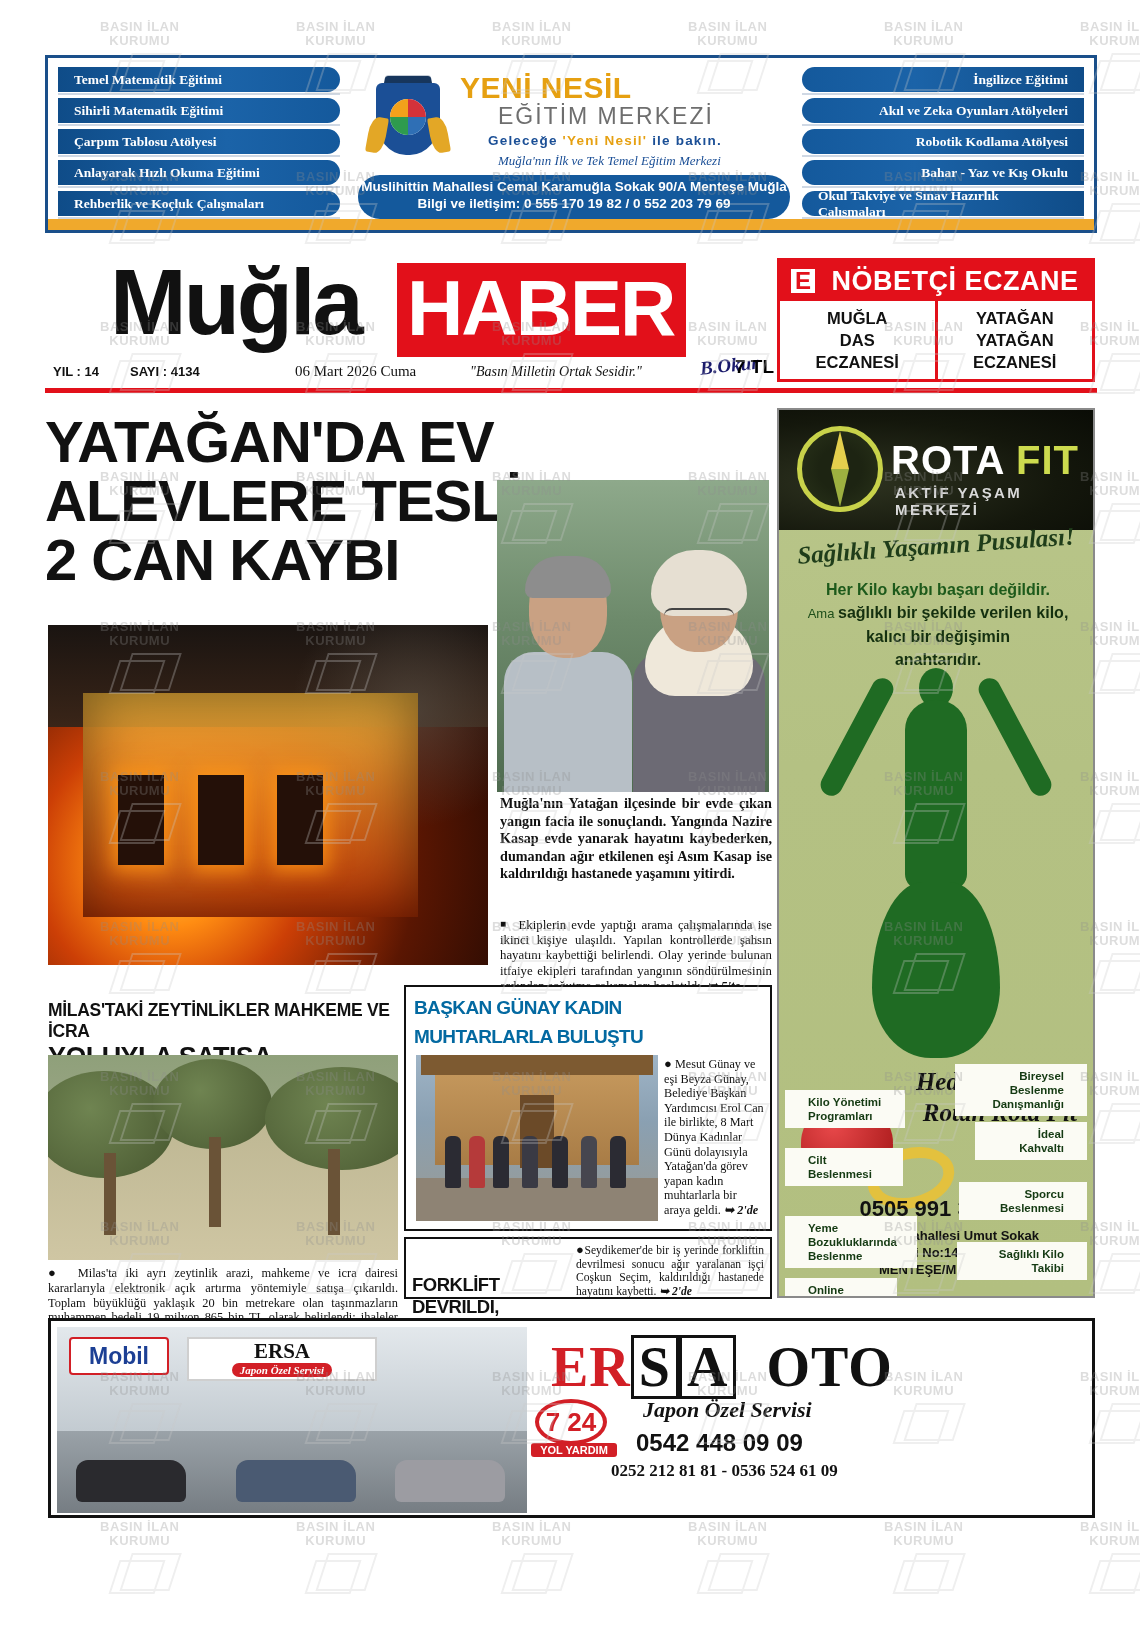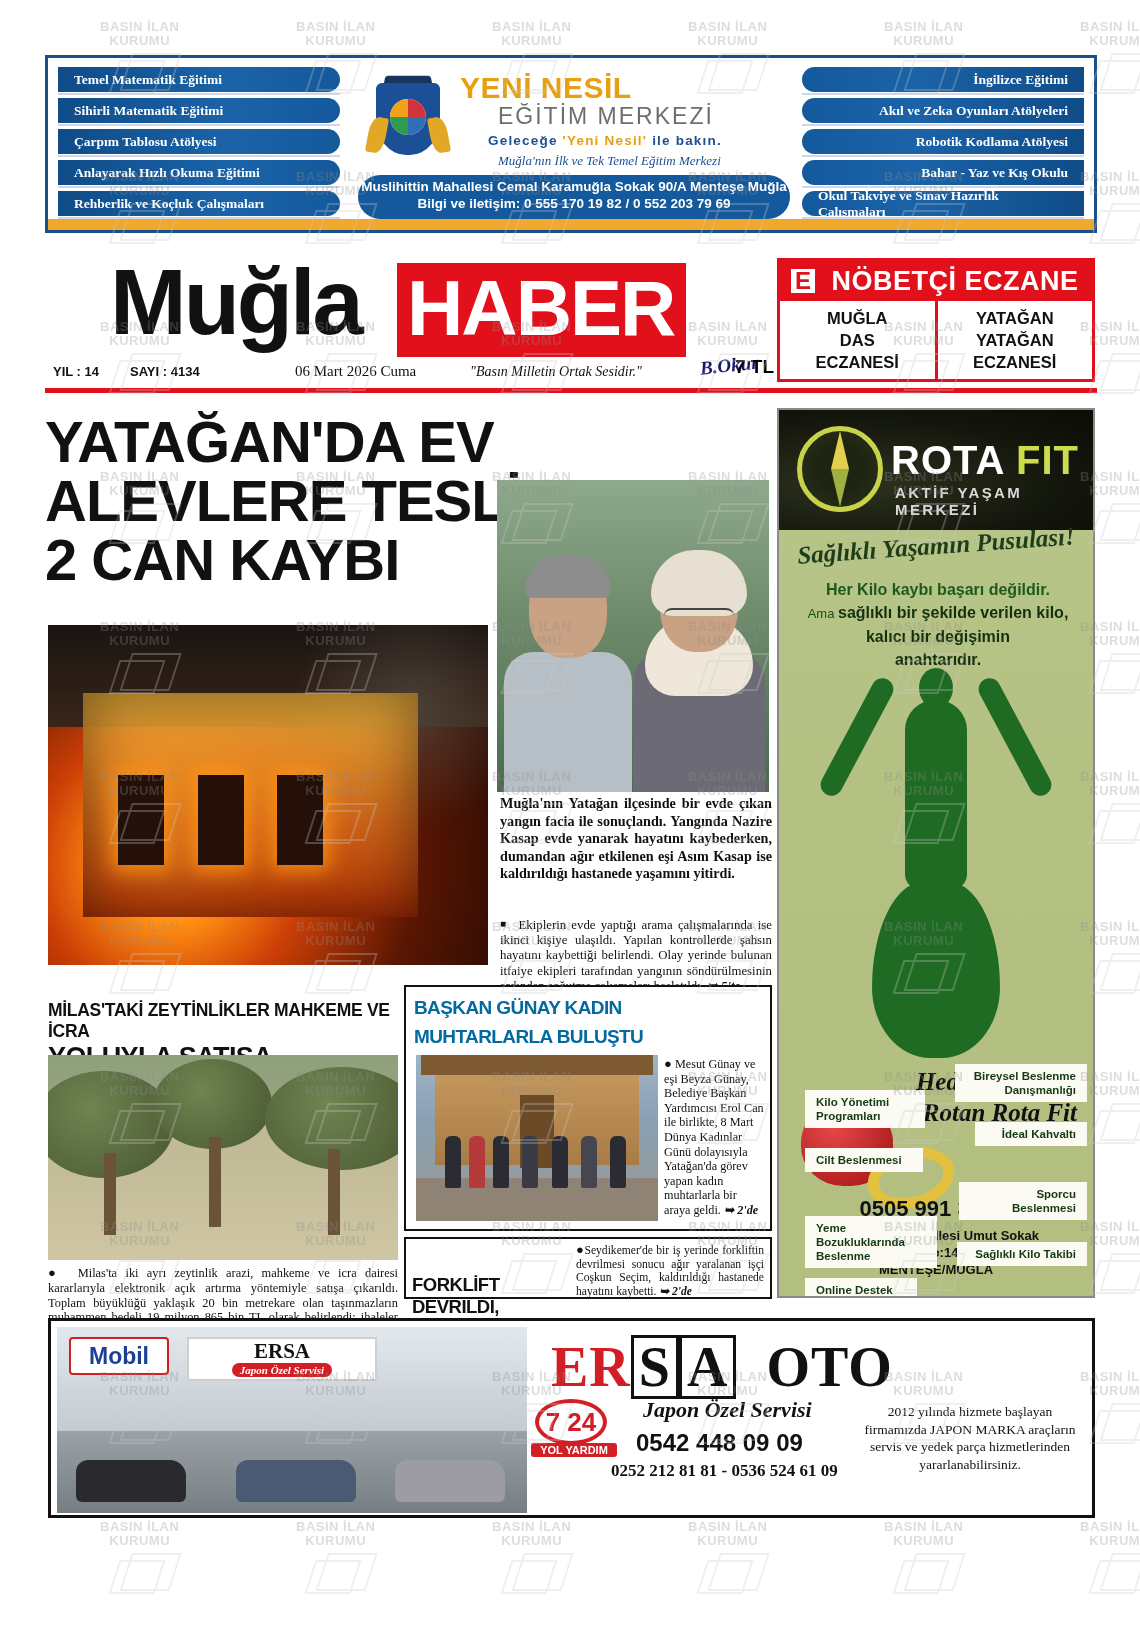--- a/index.html
+++ b/index.html
@@ -461,21 +461,21 @@
   .silhouette .arm.l { left:10px; transform: rotate(28deg); }
   .silhouette .arm.r { right:10px; transform: rotate(-28deg); }
   .silhouette .skirt {
     position:absolute; left:50%; transform:translateX(-50%); top:240px;
     width:128px; height:176px; background:#1f6b23;
     border-radius:40% 40% 46% 46%/ 60% 60% 40% 40%;
   }
   .tag {
     position:absolute; background:#fbfbf4; color:#143a12;
     font-family:"Liberation Sans",sans-serif; font-weight:700; font-size:11.5px;
-    line-height:14px; padding:5px 11px; z-index:3;margin-left:20px;
+    line-height:14px; padding:5px 23px; z-index:3;
   }
   .rota-bottom {
     position:absolute; left:0; bottom:0; width:100%; height:246px;
   }
   .apple {
     position:absolute; left:22px; bottom:110px; width:92px; height:86px;
     border-radius:50% 50% 46% 46%;
     background: radial-gradient(circle at 35% 30%, #e8484a, #9e1212);
   }
   .apple .leaf {
@@ -850,21 +850,20 @@
     </div>
     <div class="ersa-sub">Japon Özel Servisi</div>
 
     <div class="yol24">
       <div class="circ">7 24</div>
       <div class="lbl">YOL YARDIM</div>
     </div>
 
     <div class="ersa-phone1">0542 448 09 09</div>
     <div class="ersa-phone2">0252 212 81 81 - 0536 524 61 09</div>
-    <div class="ersa-note">2012 yılında hizmete başlayan firmamızda JAPON MARKA araçların servis ve yedek parça hizmetlerinden yararlanabilirsiniz.</div>
   </div>
 
 </div>
 
 <div class="wm-layer" id="wm-layer">
     <div class="wm" style="left: 100px; top: 20px;">BASIN İLAN<br>KURUMU</div>
     <div class="wm-box" style="left: 114px; top: 60px;"></div>
     <div class="wm" style="left: 296px; top: 20px;">BASIN İLAN<br>KURUMU</div>
     <div class="wm-box" style="left: 310px; top: 60px;"></div>
     <div class="wm" style="left: 492px; top: 20px;">BASIN İLAN<br>KURUMU</div>

